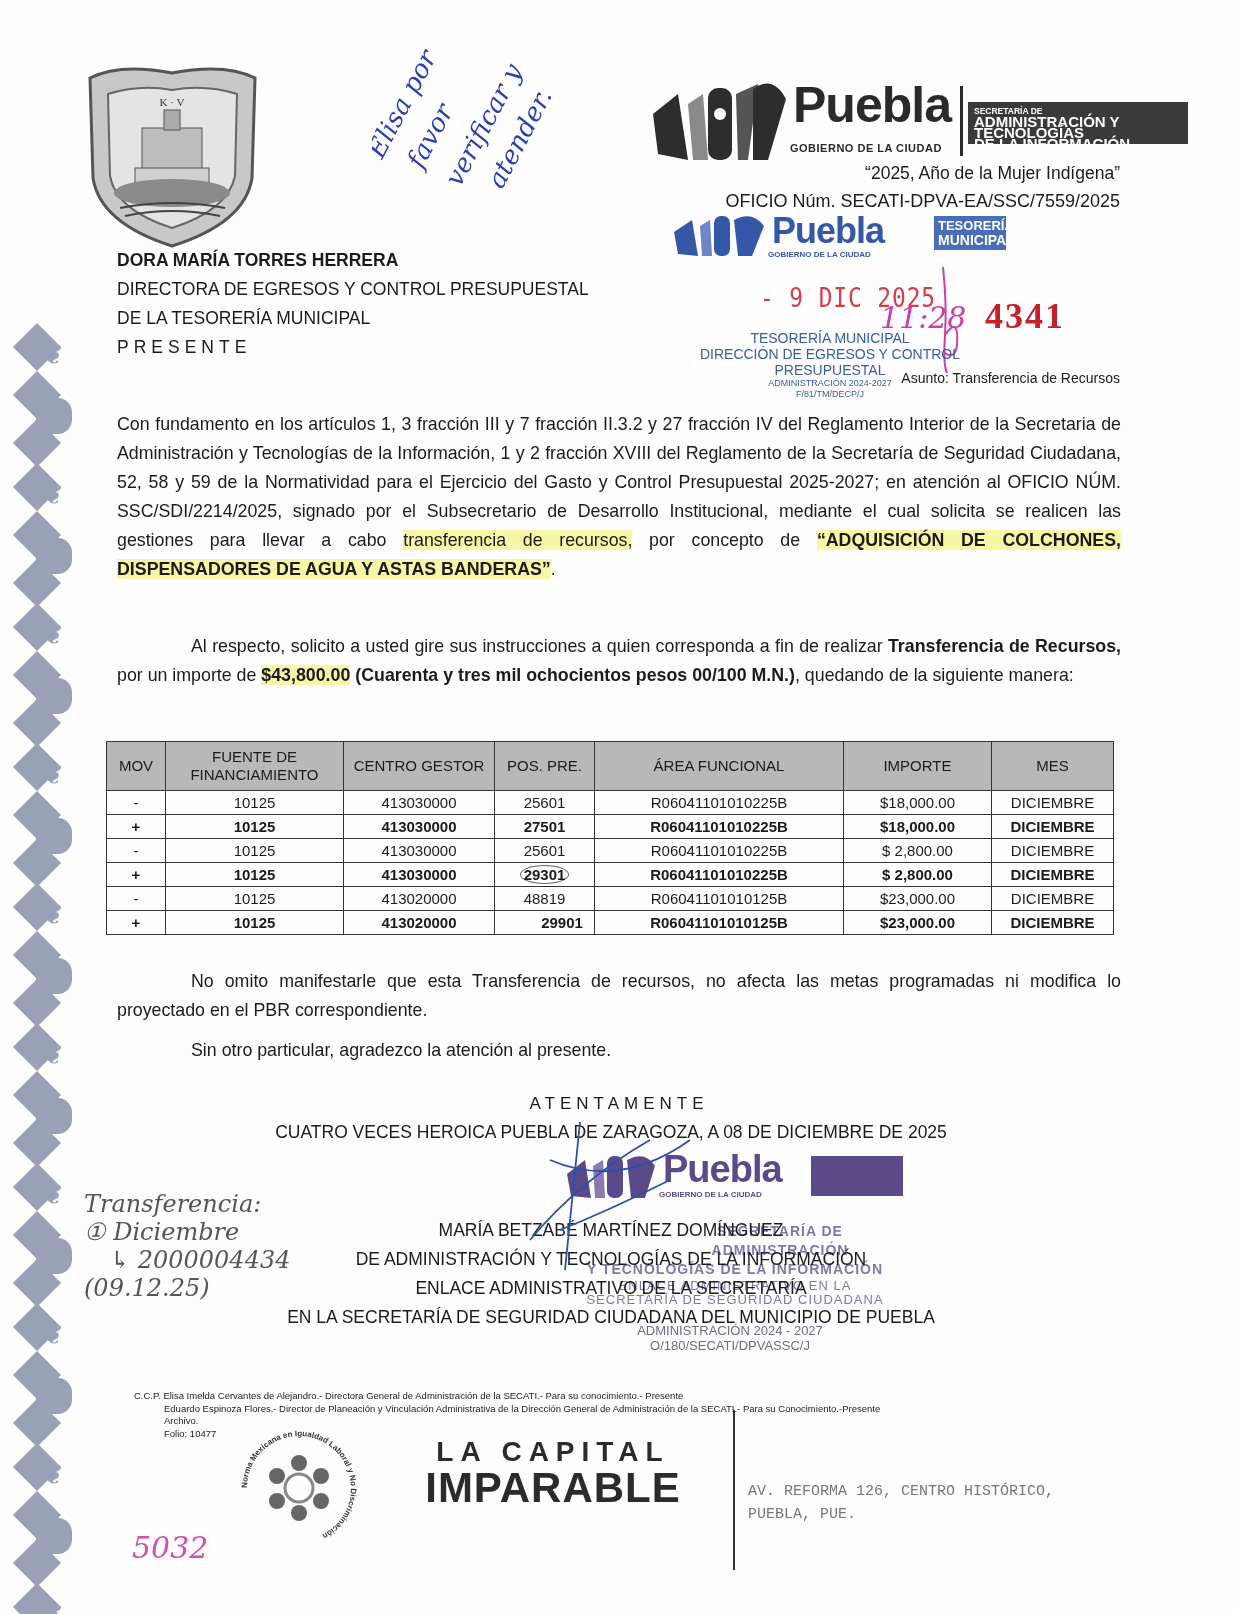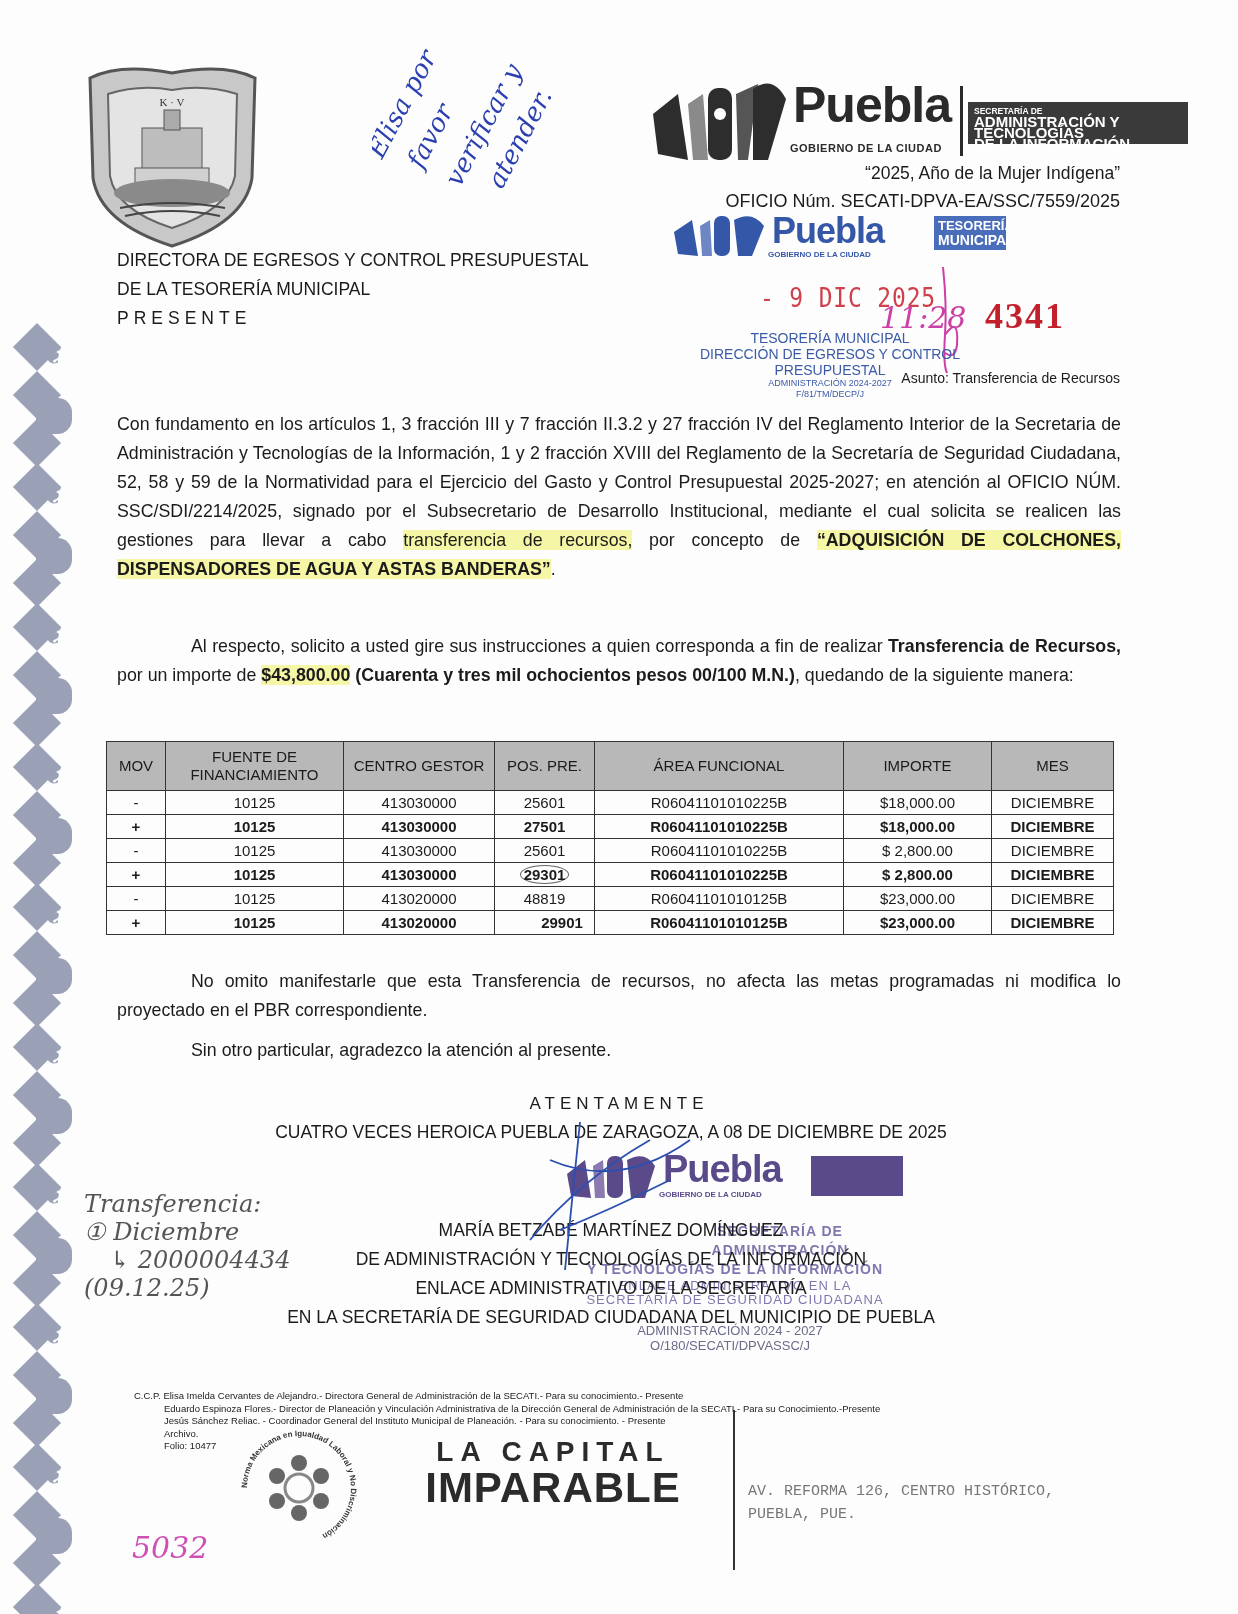--- a/index.html
+++ b/index.html
@@ -220,20 +220,21 @@
 <div class="abs folio-red">4341</div>
 <div class="abs tes-text">
   <div>TESORERÍA MUNICIPAL</div>
   <div>DIRECCIÓN DE EGRESOS Y CONTROL</div>
   <div>PRESUPUESTAL</div>
   <div class="small">ADMINISTRACIÓN 2024-2027</div>
   <div class="small">F/81/TM/DECP/J</div>
 </div>
 
 <div class="abs addr">
+  <div class="name">DORA MARÍA TORRES HERRERA</div>
   <div>DIRECTORA DE EGRESOS Y CONTROL PRESUPUESTAL</div>
   <div>DE LA TESORERÍA MUNICIPAL</div>
   <div class="pres">PRESENTE</div>
 </div>
 <div class="abs asunto">Asunto: Transferencia de Recursos</div>
 
 <div class="abs para p1">
   <span>Con fundamento en los artículos 1, 3 fracción III y 7 fracción II.3.2 y 27 fracción IV del Reglamento Interior de la Secretaria de Administración y Tecnologías de la Información, 1 y 2 fracción XVIII del Reglamento de la Secretaría de Seguridad Ciudadana, 52, 58 y 59 de la Normatividad para el Ejercicio del Gasto y Control Presupuestal 2025-2027; en atención al OFICIO NÚM. SSC/SDI/2214/2025, signado por el Subsecretario de Desarrollo Institucional, mediante el cual solicita se realicen las gestiones para llevar a cabo </span><span class="hl">transferencia de recursos,</span><span> por concepto de </span><span class="hl b">“ADQUISICIÓN DE COLCHONES, DISPENSADORES DE AGUA Y ASTAS BANDERAS”</span><span>.</span>
 </div>
 
@@ -354,21 +355,20 @@
 <div class="abs hand-left">
   <div>Transferencia:</div>
   <div>① Diciembre</div>
   <div style="padding-left:26px">↳ 2000004434</div>
   <div>(09.12.25)</div>
 </div>
 
 <div class="abs ccp">
   <div>C.C.P. Elisa Imelda Cervantes de Alejandro.- Directora General de Administración de la SECATI.- Para su conocimiento.- Presente</div>
   <div class="ind">Eduardo Espinoza Flores.- Director de Planeación y Vinculación Administrativa de la Dirección General de Administración de la SECATI.- Para su Conocimiento.-Presente</div>
-  <div class="ind">Jesús Sánchez Reliac. - Coordinador General del Instituto Municipal de Planeación. - Para su conocimiento. - Presente</div>
   <div class="ind">Archivo.</div>
   <div class="ind">Folio: 10477</div>
 </div>
 
 <svg class="abs seal" viewBox="0 0 130 130">
   <defs>
       <path id="circ" d="M65,65 m-52,0 a52,52 0 1,1 104,0 a52,52 0 1,1 -104,0"></path>
     </defs>
   <text font-size="8" fill="#333" font-weight="bold" font-family="Liberation Sans, sans-serif"><textPath href="#circ">Norma Mexicana en Igualdad Laboral y No Discriminación</textPath></text>
   <g fill="#666">

